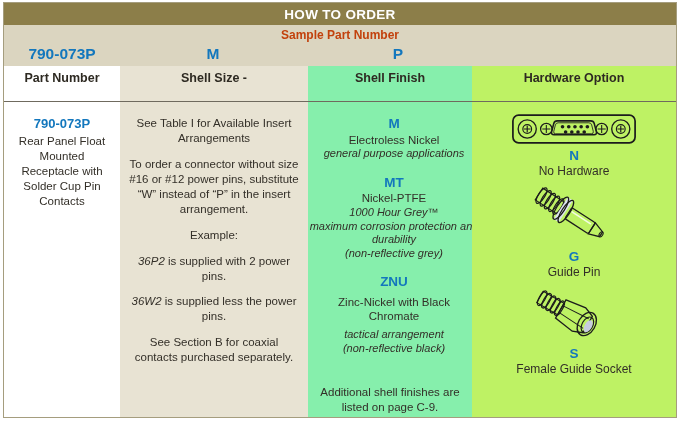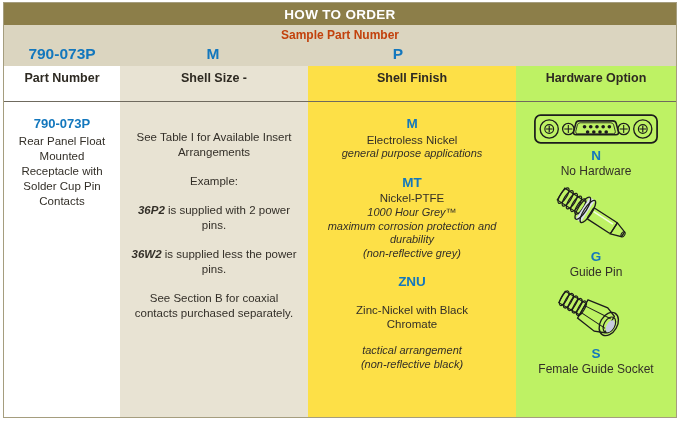--- a/index.html
+++ b/index.html
@@ -19,34 +19,34 @@
   }
   .sample-band { background:#dbd5c0; padding-top:3px; }
   .sample-label { text-align:center; font-weight:bold; font-size:12px; color:#c2410c; }
   .segments-row { display:flex; height:24px; align-items:center; }
   .segment { font-weight:bold; font-size:15.5px; color:#1377bd; text-align:center; }
   .seg-1 { width:116px; } .seg-2 { width:188px; } .seg-3 { width:186px; } .seg-4 { width:184px; }
   .cols { display:flex; flex:1; }
   .col { display:flex; flex-direction:column; }
   .col-1 { width:116px; background:#ffffff; }
   .col-2 { width:188px; background:#e8e3d3; }
-  .col-3 { width:208px; background:#fde047;justify-content:space-between; }
+  .col-3 { width:164px; background:#86efac;justify-content:space-between; }
   .col-4 { flex:1; background:#bef264; }
   .col-header {
     height:36px; display:flex; align-items:flex-end; justify-content:center;
     font-weight:bold; font-size:12.5px; color:#2e2a22;
     border-bottom:1px solid #6f6a5e; padding-bottom:14px; text-align:center; line-height:1.25;
   }
   .col-body { flex:1; text-align:center; font-size:11.5px; line-height:1.3; }
   .blue-code { color:#1377bd; font-weight:bold; }
   .pn-code { font-size:13px; margin-top:14px; }
   .pn-desc { width:92px; margin:1px auto 0; }
-  .note-block { width:172px; margin:14px auto 11px; }
+  .note-block { width:172px; margin:0 auto 11px; }
   .col-2 .col-body { padding-top:14px; }
-  .example-code { font-weight:bold; font-style:italic;text-align:right; }
+  .example-code { font-weight:normal; font-style:italic;text-align:right; }
   .col-3 .col-body { padding-top:13px; }
   .finish-group { width:172px; margin:0 auto 13px; }
   .finish-code { font-size:13.5px; }
   .finish-note { font-style:italic; font-size:11px; line-height:1.22; }
   .finish-footer { width:160px; margin:30px auto 0; }
   .col-4 .col-body { padding-top:8px; }
   .hw-item { display:flex; flex-direction:column; align-items:center; }
   .hw-code { font-size:13.5px; line-height:1.15; }
   .hw-label { font-size:12px; margin-bottom:4px; }
   .hw-art { display:block; }
@@ -80,20 +80,21 @@
       </div>
 
       <div class="col col-2">
         <div class="col-header">
           <div>
             <div>Shell Size -</div>
           </div>
         </div>
         <div class="col-body">
           <div class="note-block">See Table I for Available Insert Arrangements</div>
+          <div class="note-block">To order a connector without size #16 or #12 power pins, substitute “W” instead of “P” in the insert arrangement.</div>
           <div class="note-block">Example:</div>
           <div class="note-block"><span class="example-code">36P2</span><span> is supplied with 2 power pins.</span></div>
           <div class="note-block"><span class="example-code">36W2</span><span> is supplied less the power pins.</span></div>
           <div class="note-block">See Section B for coaxial contacts purchased separately.</div>
         </div>
       </div>
 
       <div class="col col-3">
         <div class="col-header">Shell Finish</div>
         <div class="col-body">
@@ -104,24 +105,25 @@
           </div>
           <div class="finish-group">
             <div class="finish-code blue-code">MT</div>
             <div class="finish-name">Nickel-PTFE</div>
             <div class="finish-note">1000 Hour Grey™</div>
             <div class="finish-note">maximum corrosion protection and durability</div>
             <div class="finish-note">(non-reflective grey)</div>
           </div>
           <div class="finish-group">
             <div class="finish-code blue-code">ZNU</div>
-            <div class="finish-name" style="width:140px;margin:12px auto;">Zinc-Nickel with Black Chromate</div>
+            <div class="finish-name" style="width:140px;margin:4px auto;">Zinc-Nickel with Black Chromate</div>
             <div class="finish-note">tactical arrangement</div>
             <div class="finish-note">(non-reflective black)</div>
           </div>
+          <div class="finish-footer">Additional shell finishes are listed on page C-9.</div>
         </div>
       </div>
 
       <div class="col col-4">
         <div class="col-header">Hardware Option</div>
         <div class="col-body">
 
           <div class="hw-item">
             <svg class="hw-art" width="126" height="38" viewBox="0 0 132 36">
               <rect x="2" y="3.5" width="128" height="29" rx="6" fill="#ffffff" class="ln" stroke-width="1.8"></rect>

